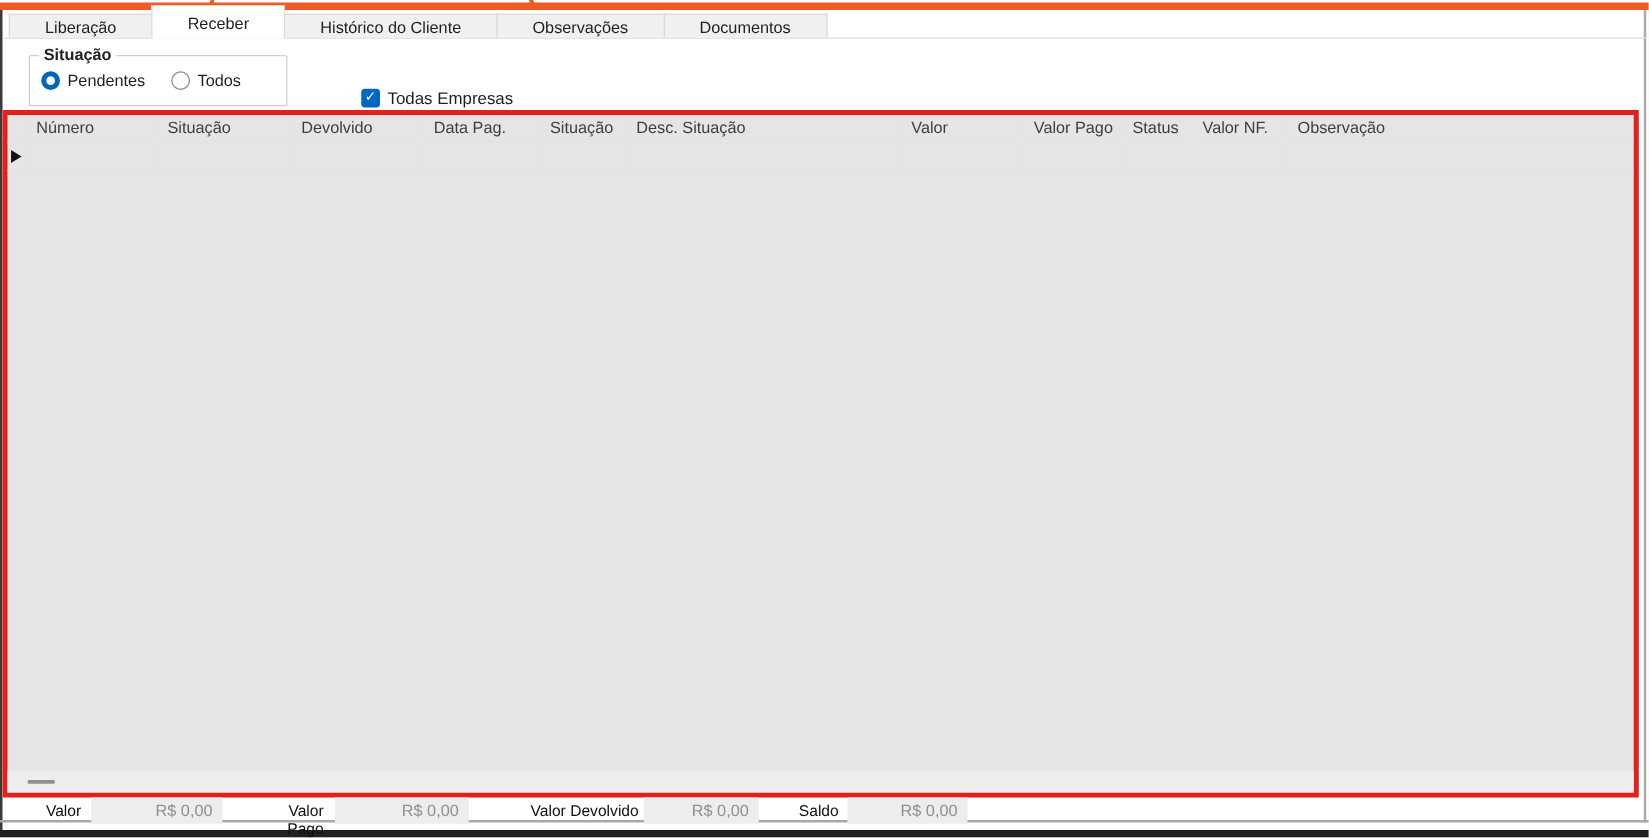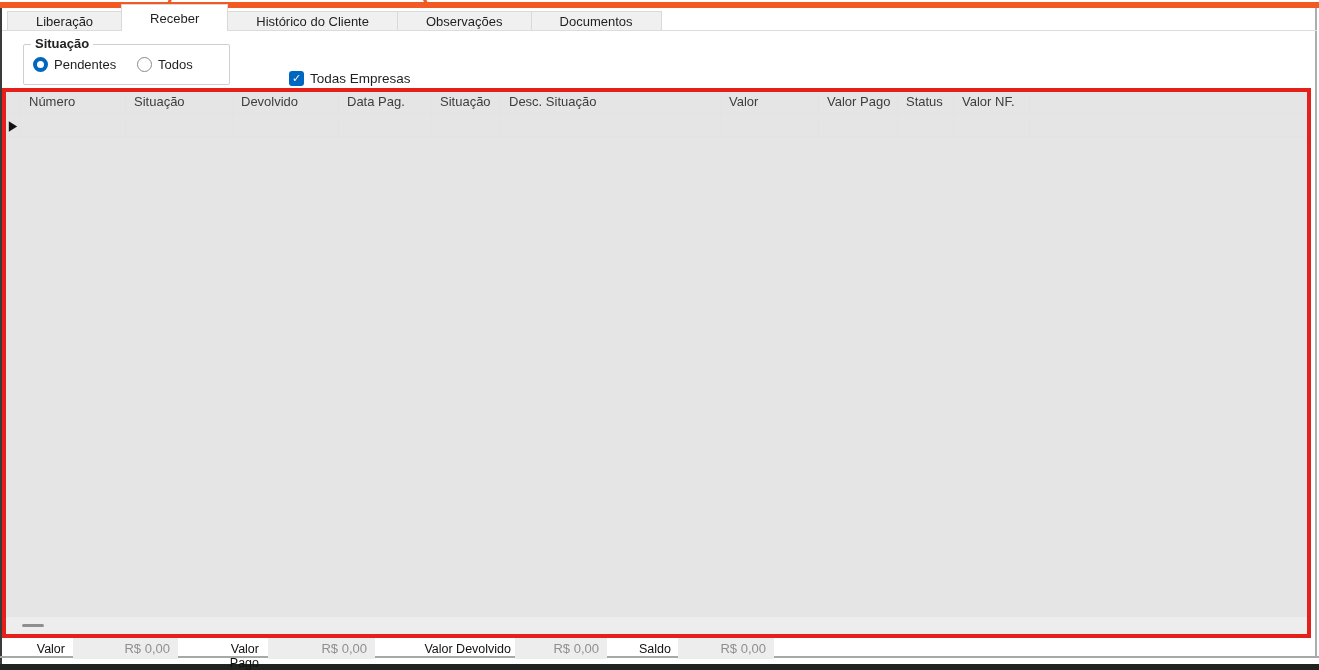--- a/index.html
+++ b/index.html
@@ -141,20 +141,21 @@
   <div class="gcell" style="width: 105px;">Número</div>
       <div class="gcell" style="width: 107px;">Situação</div>
       <div class="gcell" style="width: 106px;">Devolvido</div>
       <div class="gcell" style="width: 93px;">Data Pag.</div>
       <div class="gcell" style="width: 69px;">Situação</div>
       <div class="gcell" style="width: 220px;">Desc. Situação</div>
       <div class="gcell" style="width: 98px;">Valor</div>
       <div class="gcell" style="width: 79px;">Valor Pago</div>
       <div class="gcell" style="width: 56px;">Status</div>
       <div class="gcell" style="width: 76px;">Valor NF.</div>
+      <div class="gcell flex">Observação</div>
     </div>
   <div class="grid-row grid-datarow" id="grow">
     <div class="gcell selector">
       <span class="row-marker">▶</span>
     </div>
   <div class="gcell" style="width: 105px;"></div>
       <div class="gcell" style="width: 107px;"></div>
       <div class="gcell" style="width: 106px;"></div>
       <div class="gcell" style="width: 93px;"></div>
       <div class="gcell" style="width: 69px;"></div>

